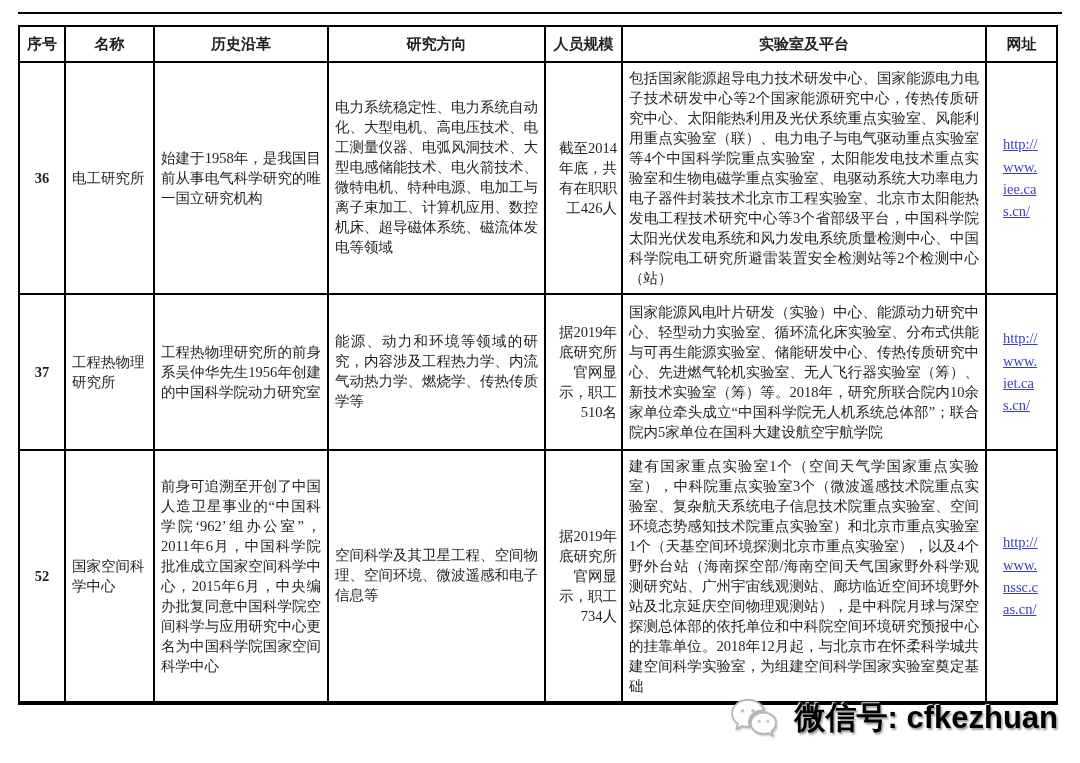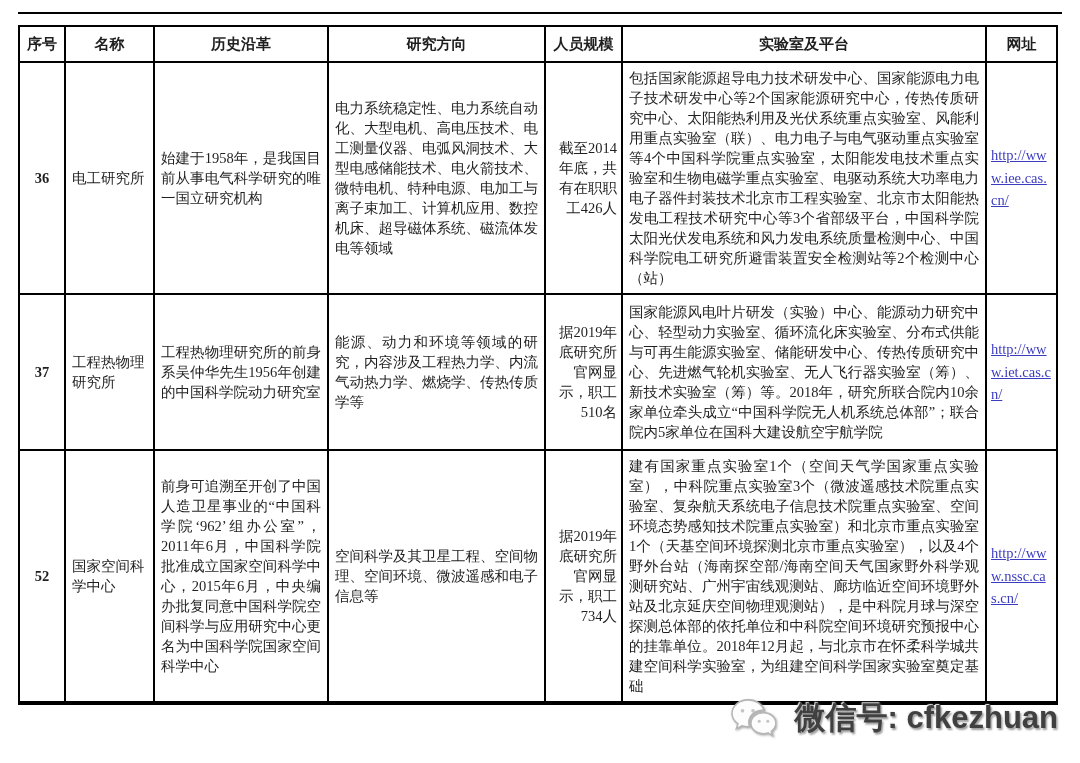--- a/index.html
+++ b/index.html
@@ -35,40 +35,40 @@
   .main-table thead th{
     font-weight:bold;
     text-align:center;
     font-size:15px;
     height:26px;
     padding:4px 2px;
   }
   td.c-seq{text-align:center;font-weight:bold;}
   td.c-name{text-align:left;margin-top:28px;}
   td.c-hist{text-align:justify;}
-  td.c-research{text-align:justify;}
+  td.c-research{text-align:justify;font-family:Liberation Mono, monospace;}
   td.c-personnel{text-align:right;padding:5px 4px;}
   td.c-labs{text-align:justify;}
-  td.c-url{padding:5px 4px;}
+  td.c-url{padding:5px 16px;}
   tr.row-0{height:223px;}
   tr.row-1{height:156px;}
   tr.row-2{height:230px;}
   a.site-link{
     color:#3c3cc0;
     text-decoration:underline;
     word-break:break-all;
     cursor:pointer;
     font-size:14.5px;
     line-height:1.55;
   }
   .watermark{
     position:absolute;
     right:22px;top:697px;
     display:flex;align-items:flex-start;gap:18px;
-    color:#404040;
+    color:#000000;
     font-size:31px;
     font-weight:bold;
     font-family:"Liberation Sans","DejaVu Sans",sans-serif;
     text-shadow:1.5px 1.5px 2px #9d9d9d, -1px -1px 1px #efefef;
     user-select:none;
   }
   .wechat-icon{
     width:46px;height:42px;
     filter:drop-shadow(1.5px 1.5px 1px #a8a8a8);
   }

